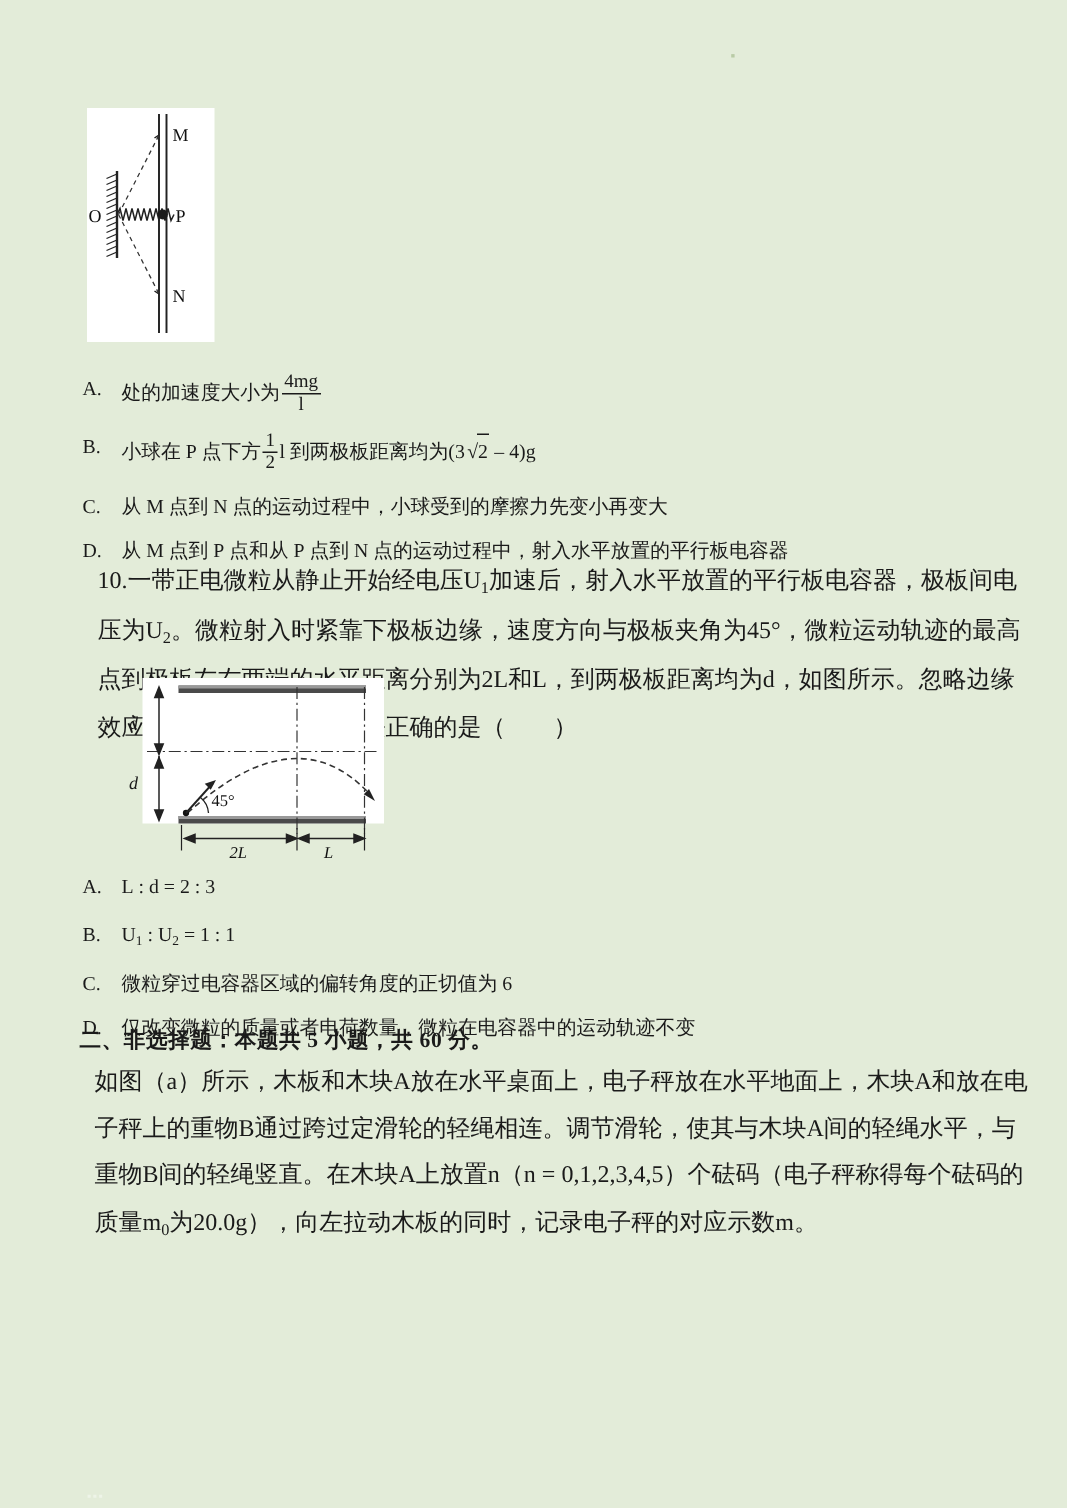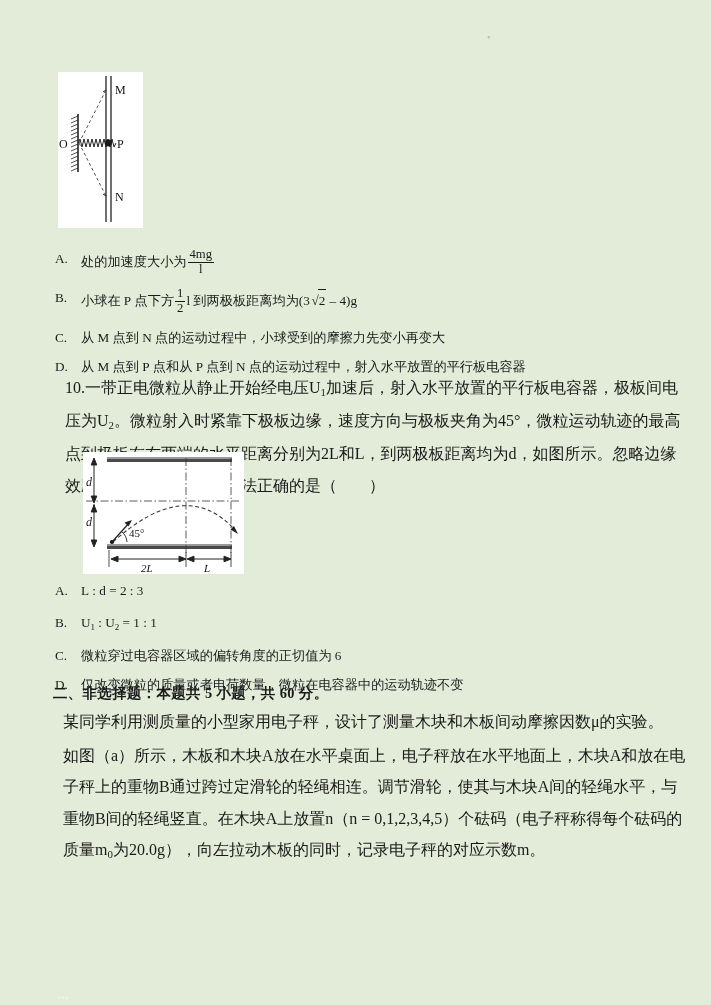--- a/index.html
+++ b/index.html
@@ -64,24 +64,24 @@
   #fig1-wrap {
     position: absolute;
     left: 58px;
     top: 72px;
     width: 85px;
     height: 156px;
     background: #fff;
   }
   #fig2-wrap {
     position: absolute;
-    left: 83px;
+    left: 95px;
     top: 452px;
     width: 161px;
-    height: 122px;
+    height: 97px;
     background: #fff;
   }
 
   
   .block-q10-stem {
     position: absolute;
     left: 55px;
     top: 372px;
     width: 630px;
   }
@@ -306,23 +306,20 @@
     <div class="opt opt-tight">
       <div class="opt-letter">D.</div>
       <div class="opt-body">仅改变微粒的质量或者电荷数量，微粒在电容器中的运动轨迹不变</div>
     </div>
   </div>
 
   <div class="block-sec2">
     <div class="sec-head">二、非选择题：本题共 5 小题，共 60 分。</div>
 
 
-    <div class="para">
-      <span>某同学利用测质量的小型家用电子秤，设计了测量木块和木板间动摩擦因数</span><span class="it">μ</span><span>的实验。</span>
-    </div>
 
     <div class="para">
       <span>如图（a）所示，木板和木块</span><span class="it">A</span><span>放在水平桌面上，电子秤放在水平地面上，木块</span><span class="it">A</span><span>和放在电子秤上的重物</span><span class="it">B</span><span>通</span><span>过跨过定滑轮的轻绳相连。调节滑轮，使其与木块</span><span class="it">A</span><span>间的轻绳水平，与重物</span><span class="it">B</span><span>间的轻绳竖直。在木块</span><span class="it">A</span><span>上放</span><span>置</span><span class="it">n</span><span>（</span><span class="it">n</span><span> = 0,1,2,3,4,5</span><span>）个砝码（电子秤称得每个砝码的质量</span><span class="it">m</span><span class="nsub">0</span><span>为</span><span>20.0g</span><span>），向左拉动木板的同时，记录电子</span><span>秤的对应示数</span><span class="it">m</span><span>。</span>
     </div>
   </div>
 
   <div class="wm-bottom">▪▪▪</div>
 </div>
 
 </body></html>

